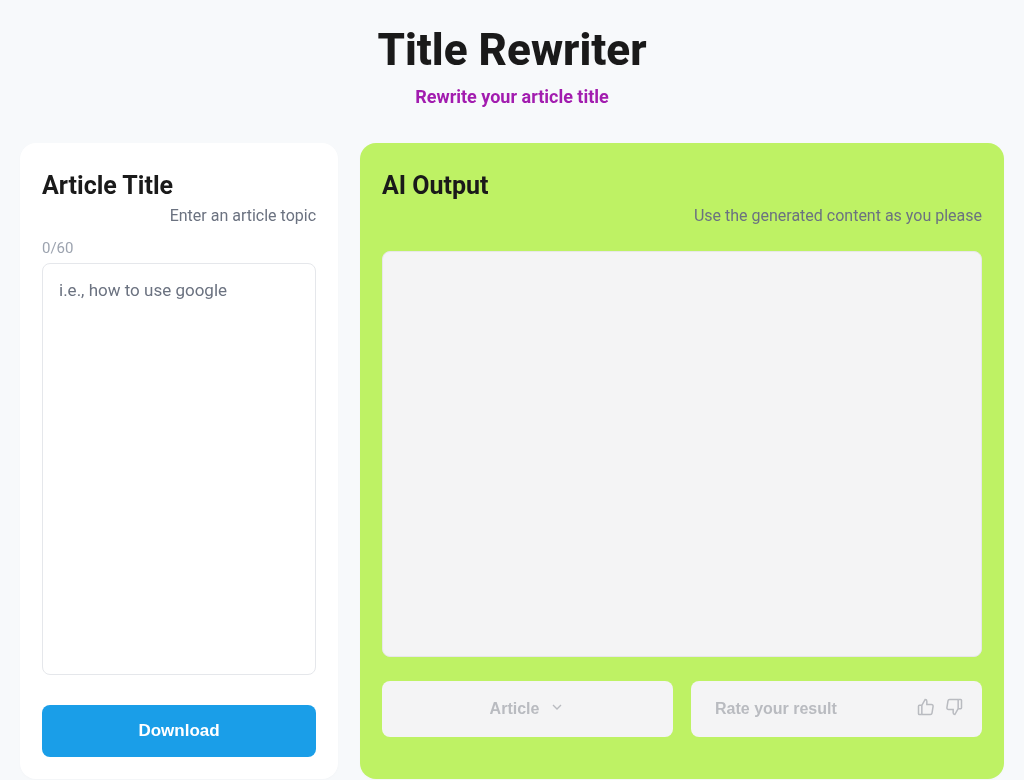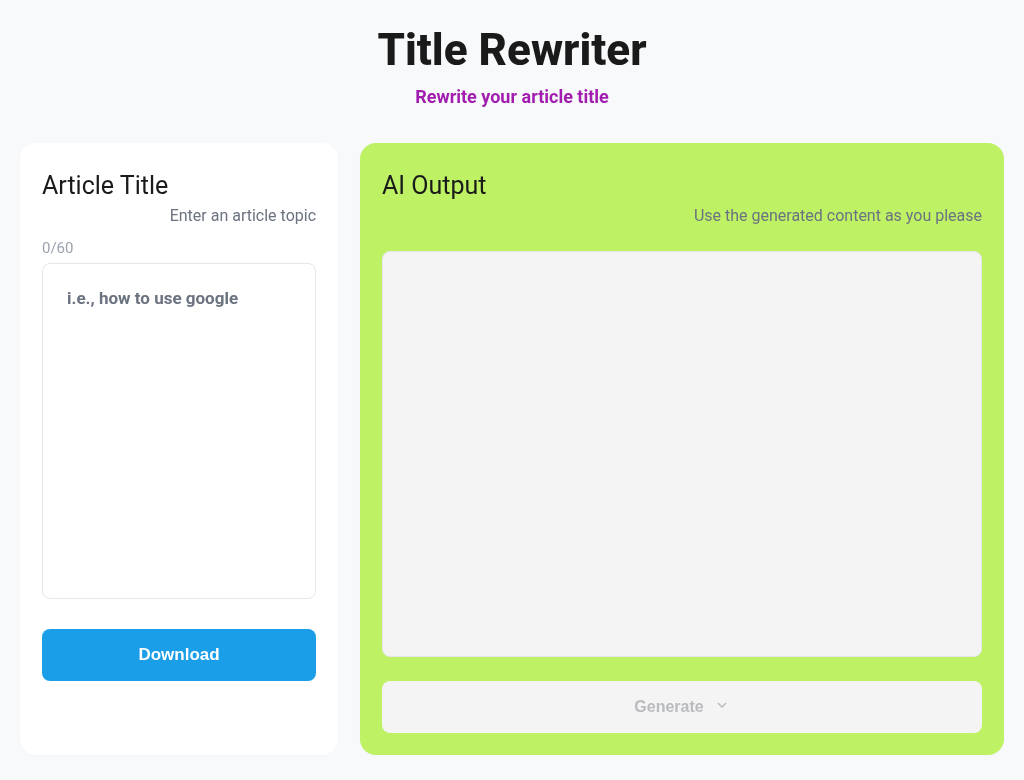--- a/index.html
+++ b/index.html
@@ -44,47 +44,46 @@
     }
     .output-panel {
       flex: 1;
       background: #bef264;
       border-radius: 16px;
       padding: 28px 22px 22px 22px;
       box-shadow: 0 1px 3px rgba(0,0,0,0.02);
     }
     .panel-title {
       font-size: 25px;
-      font-weight: 400;
+      font-weight: 700;
       color: #1a1a1a;
       margin-bottom: 6px;
     }
     .panel-subtitle {
       font-size: 16px;
       color: #6b7280;
       margin-bottom: 14px;
       text-align: right;
     }
     .char-counter {
       font-size: 15px;
       color: #9ca3af;
       margin-bottom: 6px;
     }
     .title-input {
       width: 100%;
-      height: 336px;
+      height: 412px;
       border: 1px solid #e5e7eb;
       border-radius: 8px;
-      padding: 24px;
+      padding: 16px;
       font-size: 17px;
       font-family: inherit;
       color: #374151;
       resize: none;
       outline: none;
-      font-weight: bold;
     }
     .title-input::placeholder {
       color: #6b7280;
     }
     .generate-button {
       width: 100%;
       background: #1a9ee8;
       color: #ffffff;
       border: none;
       border-radius: 8px;
@@ -167,23 +166,42 @@
     <textarea class="title-input" placeholder="i.e., how to use google" style=""></textarea>
     <button class="generate-button">Download</button>
   </div>
 
   <div class="output-panel">
     <h2 class="panel-title">AI Output</h2>
     <p class="panel-subtitle">Use the generated content as you please</p>
     <div class="output-area"></div>
     <div class="output-actions">
       <button class="action-button">
-        <span>Generate</span>
+        <span>Article</span>
         <span>
           <svg class="icon-svg" viewBox="0 0 24 24">
               <polyline points="6 9 12 15 18 9"></polyline>
             </svg>
         </span>
       </button>
+      <button class="action-button rate-button">
+        <span class="rate-label">Rate your result</span>
+        <span class="rate-icons">
+          <span>
+            <svg class="thumb-svg" viewBox="0 0 24 24">
+                <path d="M7 10v11"></path>
+                <path d="M7 21H4a1 1 0 0 1-1-1V11a1 1 0 0 1 1-1h3"></path>
+                <path d="M7 10l4-7a2 2 0 0 1 2 2v4h5.5a2 2 0 0 1 2 2.3l-1.3 8a2 2 0 0 1-2 1.7H7"></path>
+              </svg>
+          </span>
+          <span>
+            <svg class="thumb-svg" viewBox="0 0 24 24">
+                <path d="M17 14V3"></path>
+                <path d="M17 3h3a1 1 0 0 1 1 1v9a1 1 0 0 1-1 1h-3"></path>
+                <path d="M17 14l-4 7a2 2 0 0 1-2-2v-4H5.5a2 2 0 0 1-2-2.3l1.3-8a2 2 0 0 1 2-1.7H17"></path>
+              </svg>
+          </span>
+        </span>
+      </button>
     </div>
   </div>
 
 </div>
 
 </body></html>

